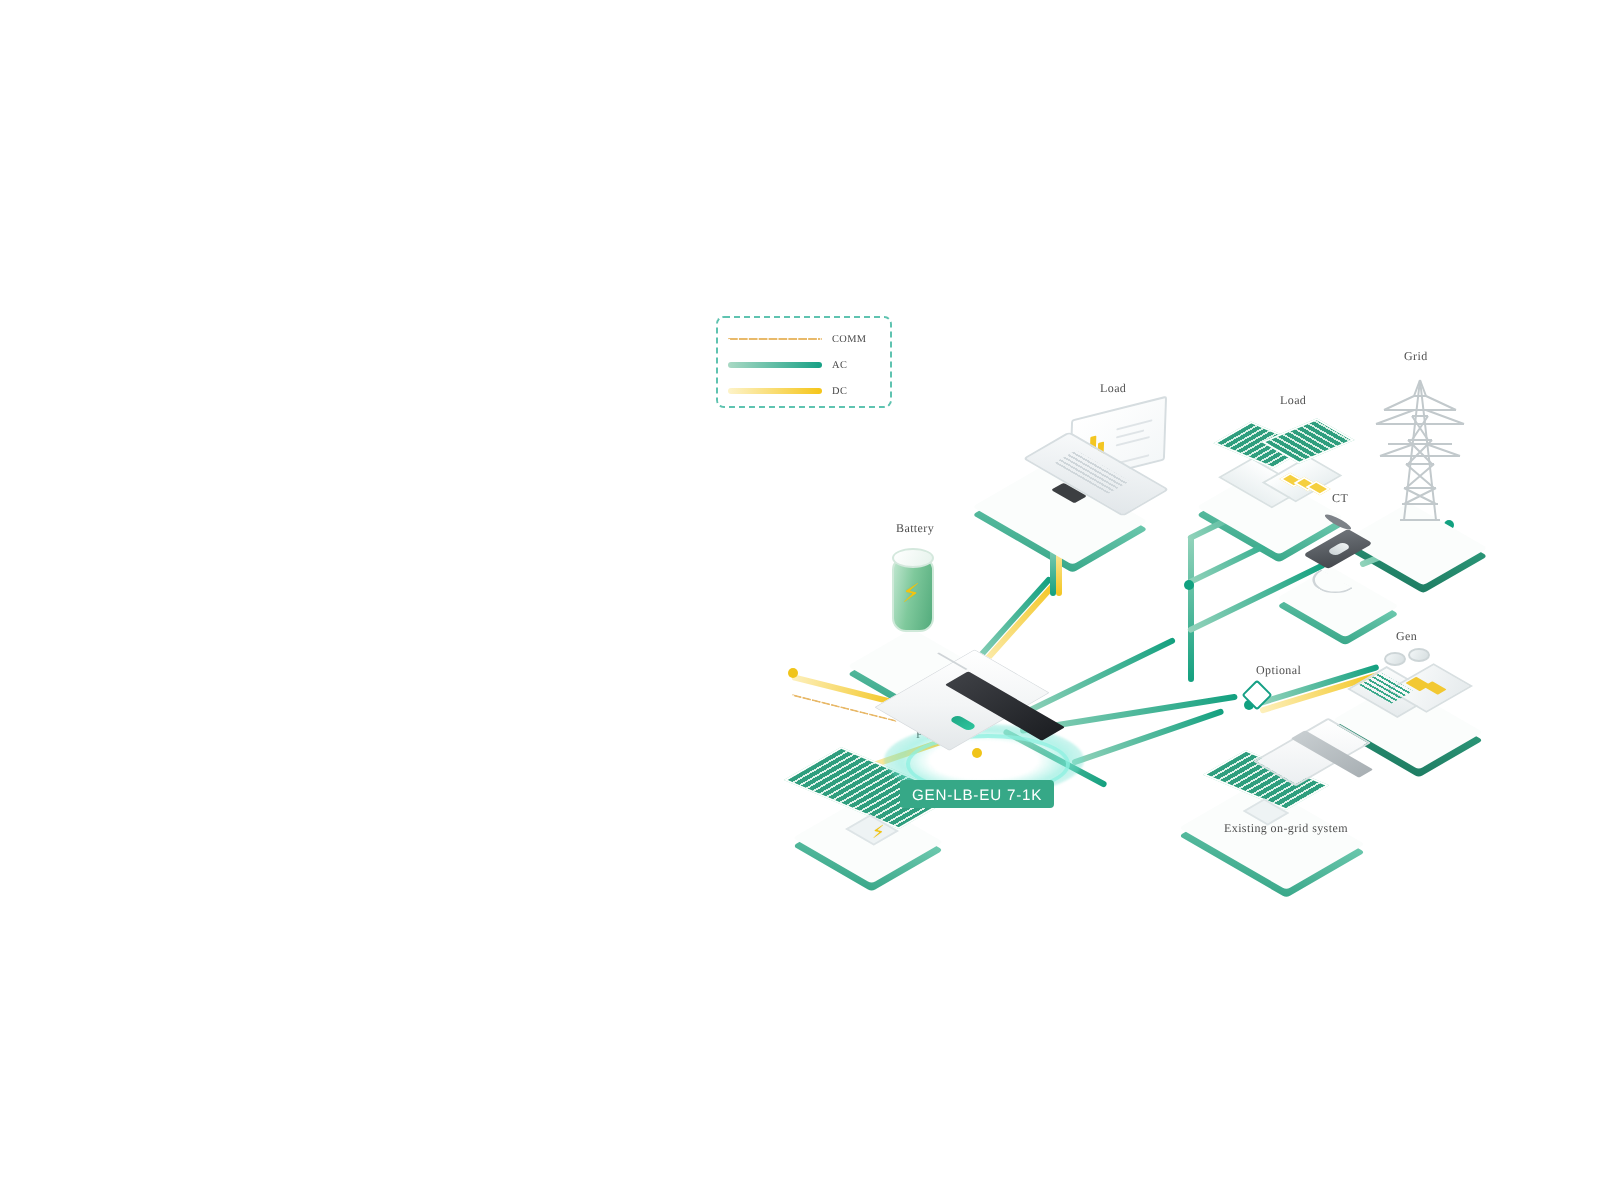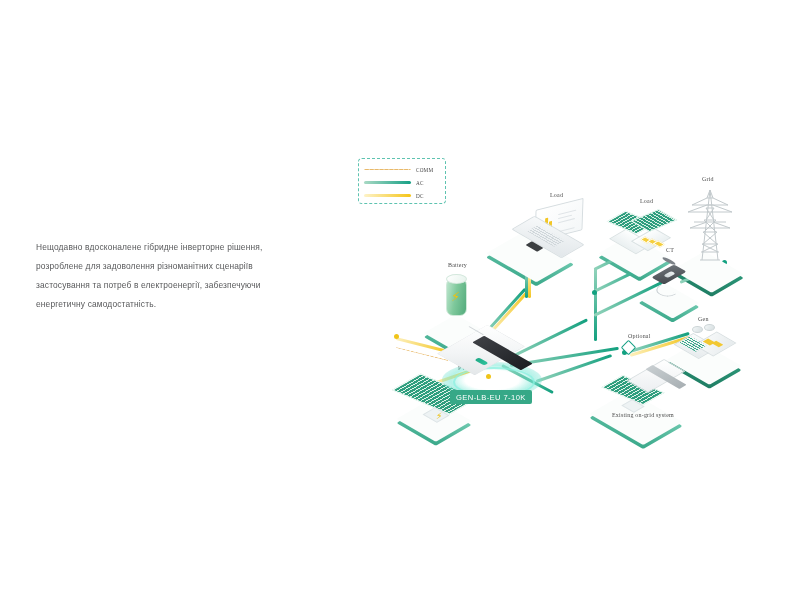--- a/index.html
+++ b/index.html
@@ -260,21 +260,20 @@
     transform:rotate(45deg);
     border-radius:1.5px;
     background:#ffffff;
   }
 </style>
 </head>
 <body>
 
 <div id="page">
 
-  <p class="copy">Нещодавно вдосконалене гібридне інверторне рішення, розроблене для задоволення різноманітних сценаріїв застосування та потреб в електроенергії, забезпечуючи енергетичну самодостатність.</p>
 
   <div class="stage">
 
     <div class="legend">
       <div class="legend-row">
         <span class="legend-swatch comm"></span>
         <span class="legend-label">COMM</span>
       </div>
       <div class="legend-row">
         <span class="legend-swatch ac"></span>
@@ -430,16 +429,16 @@
     <div class="og-side" style="left:312px;top:208px;width:8px;height:38px;transform:rotate(-45deg) skew(15deg,15deg);"></div>
     <div class="nlabel" style="left:262px;top:262px;">Existing on-grid system</div>
 
     <div class="glow" style="left:92px;top:212px;"></div>
     <div class="glow-in" style="left:103px;top:217px;"></div>
     <div class="inv-face" style="left:110px;top:172px;width:42px;height:56px;"></div>
     <div class="inv-side" style="left:146px;top:176px;width:13px;height:54px;transform:rotate(-45deg) skew(15deg,15deg);"></div>
     <div class="inv-brand" style="left:118px;top:180px;"></div>
     <div class="inv-led" style="left:126px;top:209px;"></div>
 
-    <div class="badge" style="left:100px;top:240px;">GEN-LB-EU 7-10K</div>
+    <div class="badge" style="left:100px;top:240px;">GEN-LB-EU 7-1K</div>
 
   </div>
 </div>
 
 </body></html>

